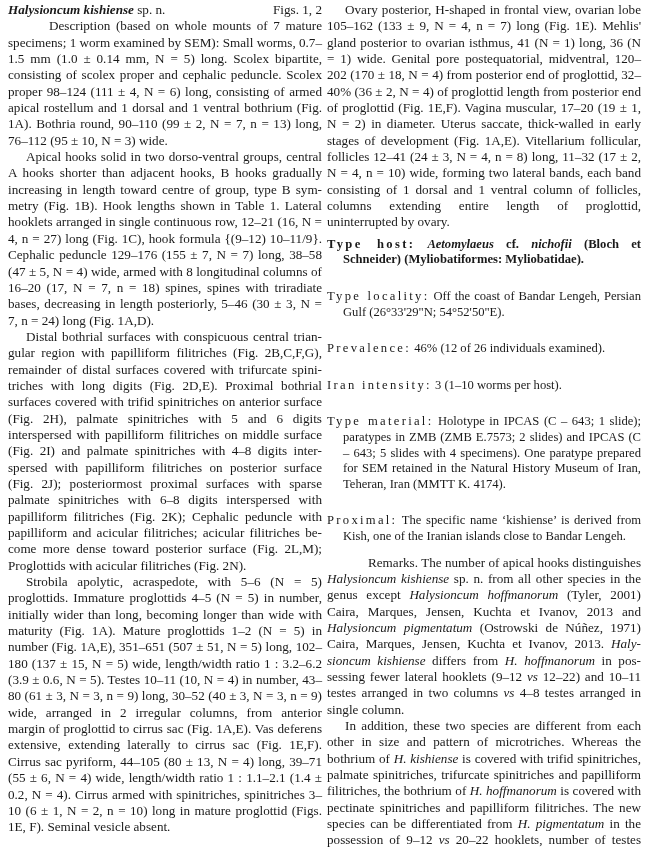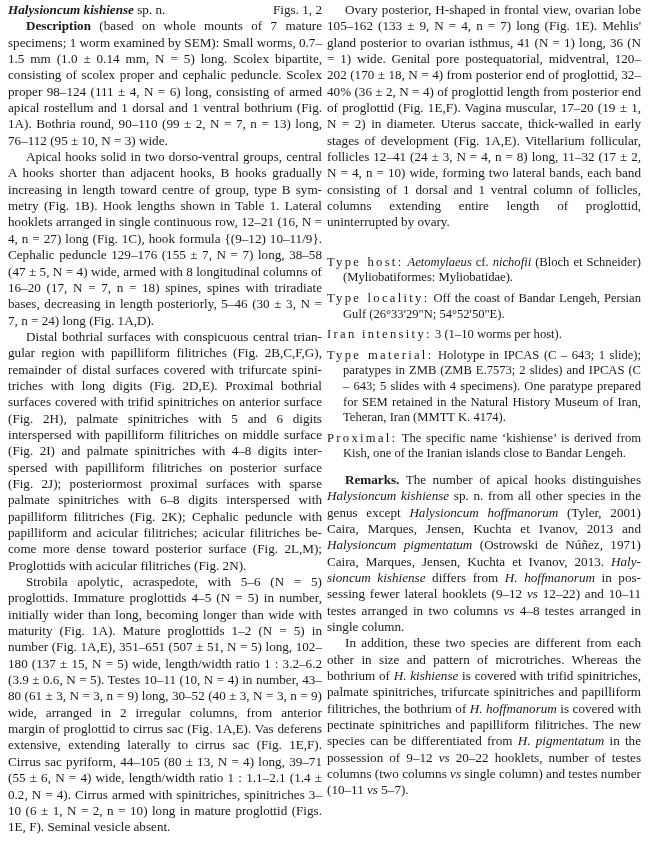--- a/index.html
+++ b/index.html
@@ -12,25 +12,25 @@
     position: absolute; top: 2px; width: 314px;
     font-size: 13.15px; line-height: 16.35px;
     text-align: justify; hyphens: manual;
   }
   .col.left { left: 8px; }
   .col.right { left: 327px; }
   p { margin: 0; }
   .indent { text-indent: 18px; }
   .title-row { display: flex; justify-content: space-between; align-items: flex-start; }
   .title-row .sp { font-weight: bold; font-style: italic; }
-  b { font-weight: bold; }
+  b { font-weight: normal; margin-left: 23px; }
   i { font-style: italic; }
-  .meta { margin-top: 5px; padding-left: 16px; text-indent: -16px; font-size: 12.6px; line-height: 15.6px; }
+  .meta { margin-top: 21px; padding-left: 16px; text-indent: -16px; font-size: 12.6px; line-height: 15.6px; }
   .meta .lbl { letter-spacing: 2.3px; }
-  .meta-first { margin-top: 24px; }
+  .meta-first { margin-top: 6px; font-weight: bold; }
   .remarks { margin-top: 10px; }
 </style>
 </head>
 <body>
 
 <div class="col left">
   <div class="title-row">
     <span>
       <span class="sp">Halysioncum kishiense</span><span> sp. n.</span>
     </span>
@@ -47,20 +47,21 @@
 </div>
 
 <div class="col right">
   <p class="indent">Ovary posterior, H-shaped in frontal view, ovarian lobe 105–162 (133 ± 9, N = 4, n = 7) long (Fig. 1E). Meh­lis' gland posterior to ovarian isthmus, 41 (N = 1) long, 36 (N = 1) wide. Genital pore postequatorial, midventral, 120–202 (170 ± 18, N = 4) from posterior end of proglot­tid, 32–40% (36 ± 2, N = 4) of proglottid length from posterior end of proglottid (Fig. 1E,F). Vagina muscular, 17–20 (19 ± 1, N = 2) in diameter. Uterus saccate, thick-walled in early stages of development (Fig. 1A,E). Vitel­larium follicular, follicles 12–41 (24 ± 3, N = 4, n = 8) long, 11–32 (17 ± 2, N = 4, n = 10) wide, forming two lateral bands, each band consisting of 1 dorsal and 1 ven­tral column of follicles, columns extending entire length of proglottid, uninterrupted by ovary.</p>
 
   <div class="meta meta-first"><span class="lbl">Type host:</span> <i>Aetomylaeus</i><span> cf. </span><i>nichofii</i><span> (Bloch et Schneider) (Myliobatiformes: Myliobatidae).</span></div>
 
   <div class="meta"><span class="lbl">Type locality:</span><span> Off the coast of Bandar Lengeh, Persian Gulf (26°33'29"N; 54°52'50"E).</span></div>
 
 
+  <div class="meta"><span class="lbl">Prevalence:</span><span> 46% (12 of 26 individuals examined).</span></div>
 
   <div class="meta"><span class="lbl">Iran intensity:</span><span> 3 (1–10 worms per host).</span></div>
 
   <div class="meta"><span class="lbl">Type material:</span><span> Holotype in IPCAS (C – 643; 1 slide); paratypes in ZMB (ZMB E.7573; 2 slides) and IPCAS (C – 643; 5 slides with 4 specimens). One paratype prepared for SEM retained in the Natural History Museum of Iran, Te­heran, Iran (MMTT K. 4174).</span></div>
 
   <div class="meta"><span class="lbl">Proximal:</span><span> The specific name ‘kishiense’ is derived from Kish, one of the Iranian islands close to Bandar Lengeh.</span></div>
 
   <p class="indent remarks"><b>Remarks.</b><span> The number of apical hooks distinguishes </span><i>Halysioncum kishiense</i><span> sp. n. from all other species in the genus except </span><i>Halysioncum hoffmanorum</i><span> (Tyler, 2001) Caira, Marques, Jensen, Kuchta et Ivanov, 2013 and </span><i>Halysioncum pigmentatum</i><span> (Ostrowski de Núñez, 1971) Caira, Marques, Jensen, Kuchta et Ivanov, 2013. </span><i>Haly­sioncum kishiense</i><span> differs from </span><i>H. hoffmanorum</i><span> in pos­sessing fewer lateral hooklets (9–12 </span><i>vs</i><span> 12–22) and 10–11 testes arranged in two columns </span><i>vs</i><span> 4–8 testes arranged in single column.</span></p>
 
   <p class="indent"><span>In addition, these two species are different from each other in size and pattern of microtriches. Whereas the bothrium of </span><i>H. kishiense</i><span> is covered with trifid spini­triches, palmate spinitriches, trifurcate spinitriches and papilliform filitriches, the bothrium of </span><i>H. hoffmanorum</i><span> is covered with pectinate spinitriches and papilliform filitriches. The new species can be differentiated from </span><i>H. pigmentatum</i><span> in the possession of 9–12 </span><i>vs</i><span> 20–22 hook­lets, number of testes columns (two columns </span><i>vs</i><span> single col­umn) and testes number (10–11 </span><i>vs</i><span> 5–7).</span></p>

